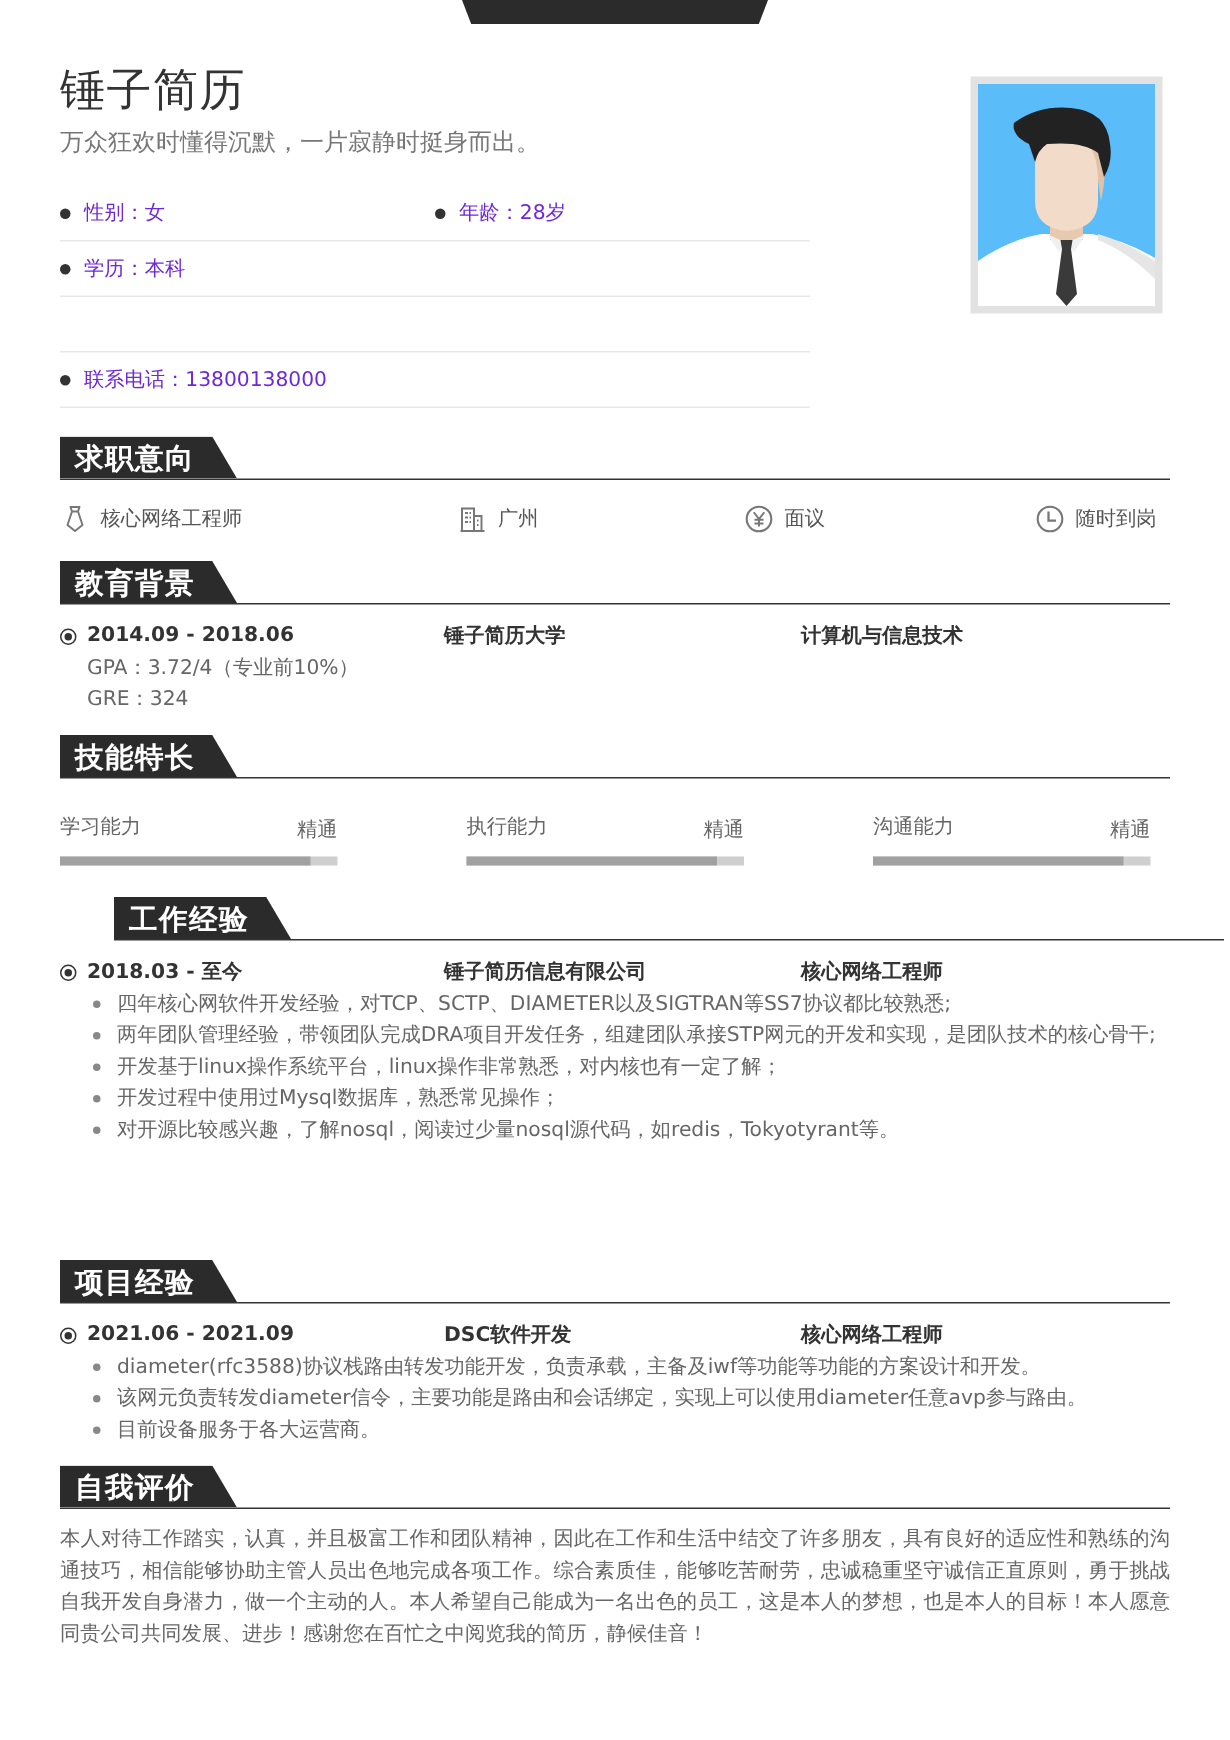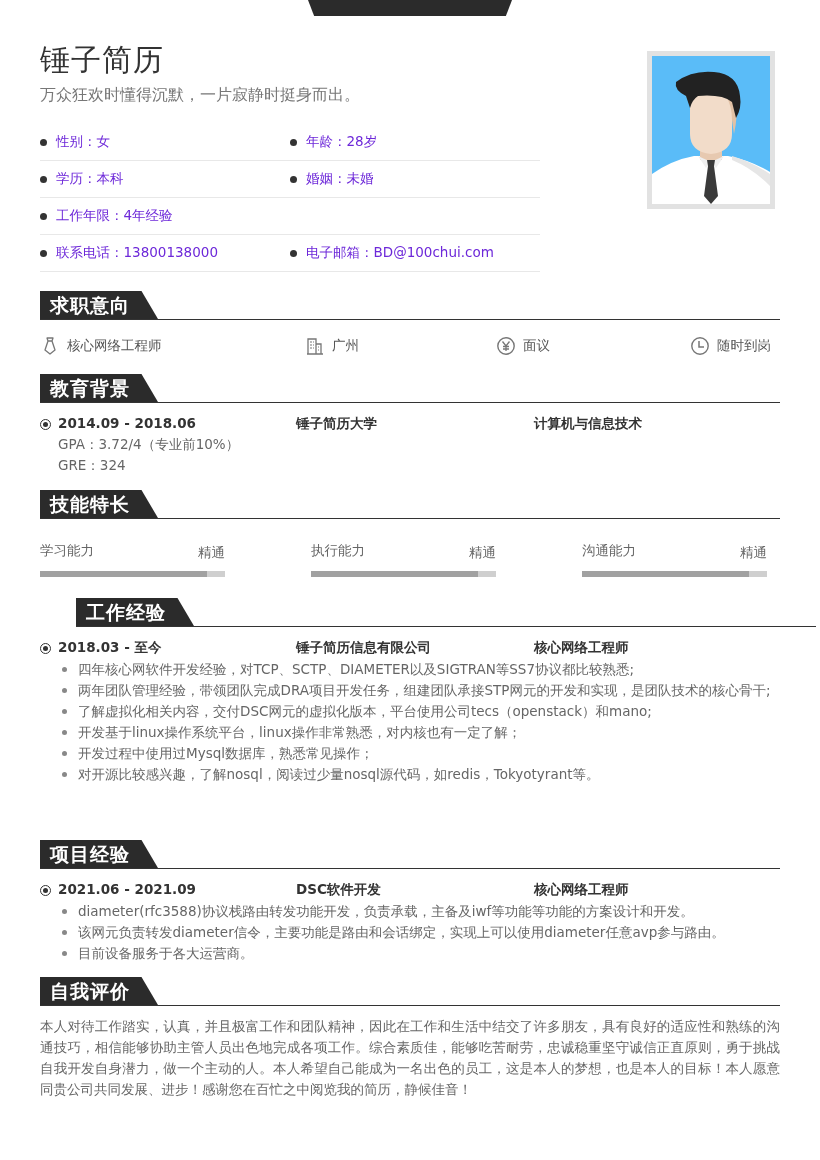--- a/index.html
+++ b/index.html
@@ -84,39 +84,27 @@
     <div class="info-cell">
         <span class="dot"></span>
         <span>年龄：28岁</span>
       </div>
   </div>
   <div class="info-row">
     <div class="info-cell">
         <span class="dot"></span>
         <span>学历：本科</span>
       </div>
-    <div class="info-cell">
-        <span class="dot"></span>
-        <span>婚姻：未婚</span>
-      </div>
-  </div>
-  <div class="info-row">
-    <div class="info-cell">
-        <span class="dot"></span>
-        <span>工作年限：4年经验</span>
-      </div>
+  </div>
+  <div class="info-row">
   </div>
   <div class="info-row">
     <div class="info-cell">
         <span class="dot"></span>
         <span>联系电话：13800138000</span>
-      </div>
-    <div class="info-cell">
-        <span class="dot"></span>
-        <span>电子邮箱：BD@100chui.com</span>
       </div>
   </div>
 </div>
 
 <div class="section-head" style="top:291px;">
   <div class="tag">
       <span>求职意向</span>
     </div>
 </div>
 <div class="intent-row">
@@ -197,21 +185,20 @@
 </div>
 <div class="entry-head" style="top:639px;">
   <span class="radio"></span>
   <span class="c1">2018.03 - 至今</span>
   <span class="c2">锤子简历信息有限公司</span>
   <span class="c3">核心网络工程师</span>
 </div>
 <ul class="bullets" style="top:659px;">
   <li>四年核心网软件开发经验，对TCP、SCTP、DIAMETER以及SIGTRAN等SS7协议都比较熟悉;</li>
   <li>两年团队管理经验，带领团队完成DRA项目开发任务，组建团队承接STP网元的开发和实现，是团队技术的核心骨干;</li>
-  <li>了解虚拟化相关内容，交付DSC网元的虚拟化版本，平台使用公司tecs（openstack）和mano;</li>
   <li>开发基于linux操作系统平台，linux操作非常熟悉，对内核也有一定了解；</li>
   <li>开发过程中使用过Mysql数据库，熟悉常见操作；</li>
   <li>对开源比较感兴趣，了解nosql，阅读过少量nosql源代码，如redis，Tokyotyrant等。</li>
 </ul>
 
 <div class="section-head" style="top:840px;">
   <div class="tag">
       <span>项目经验</span>
     </div>
 </div>

